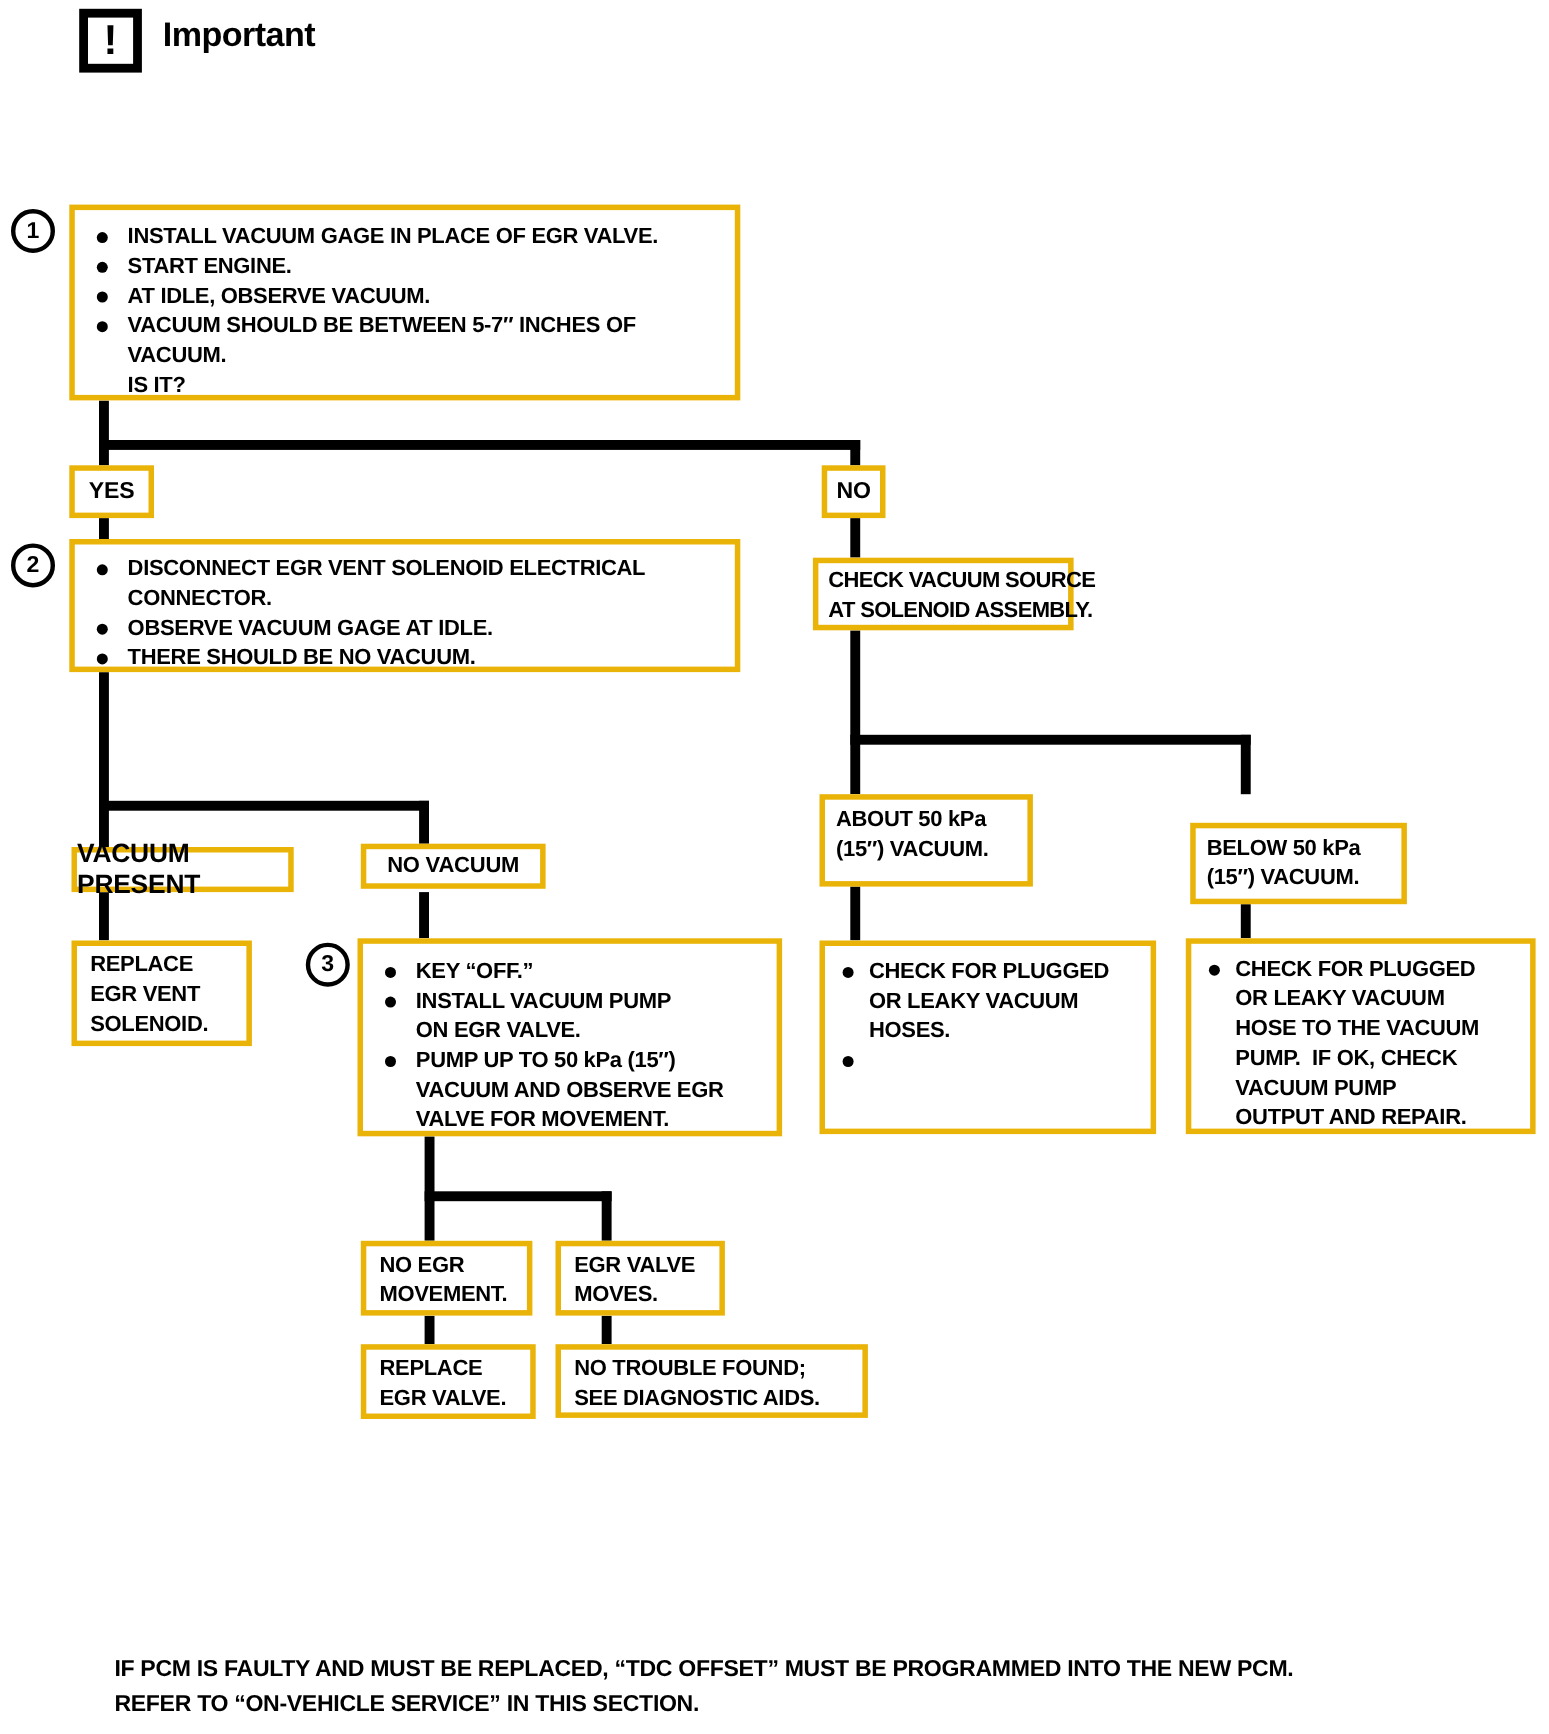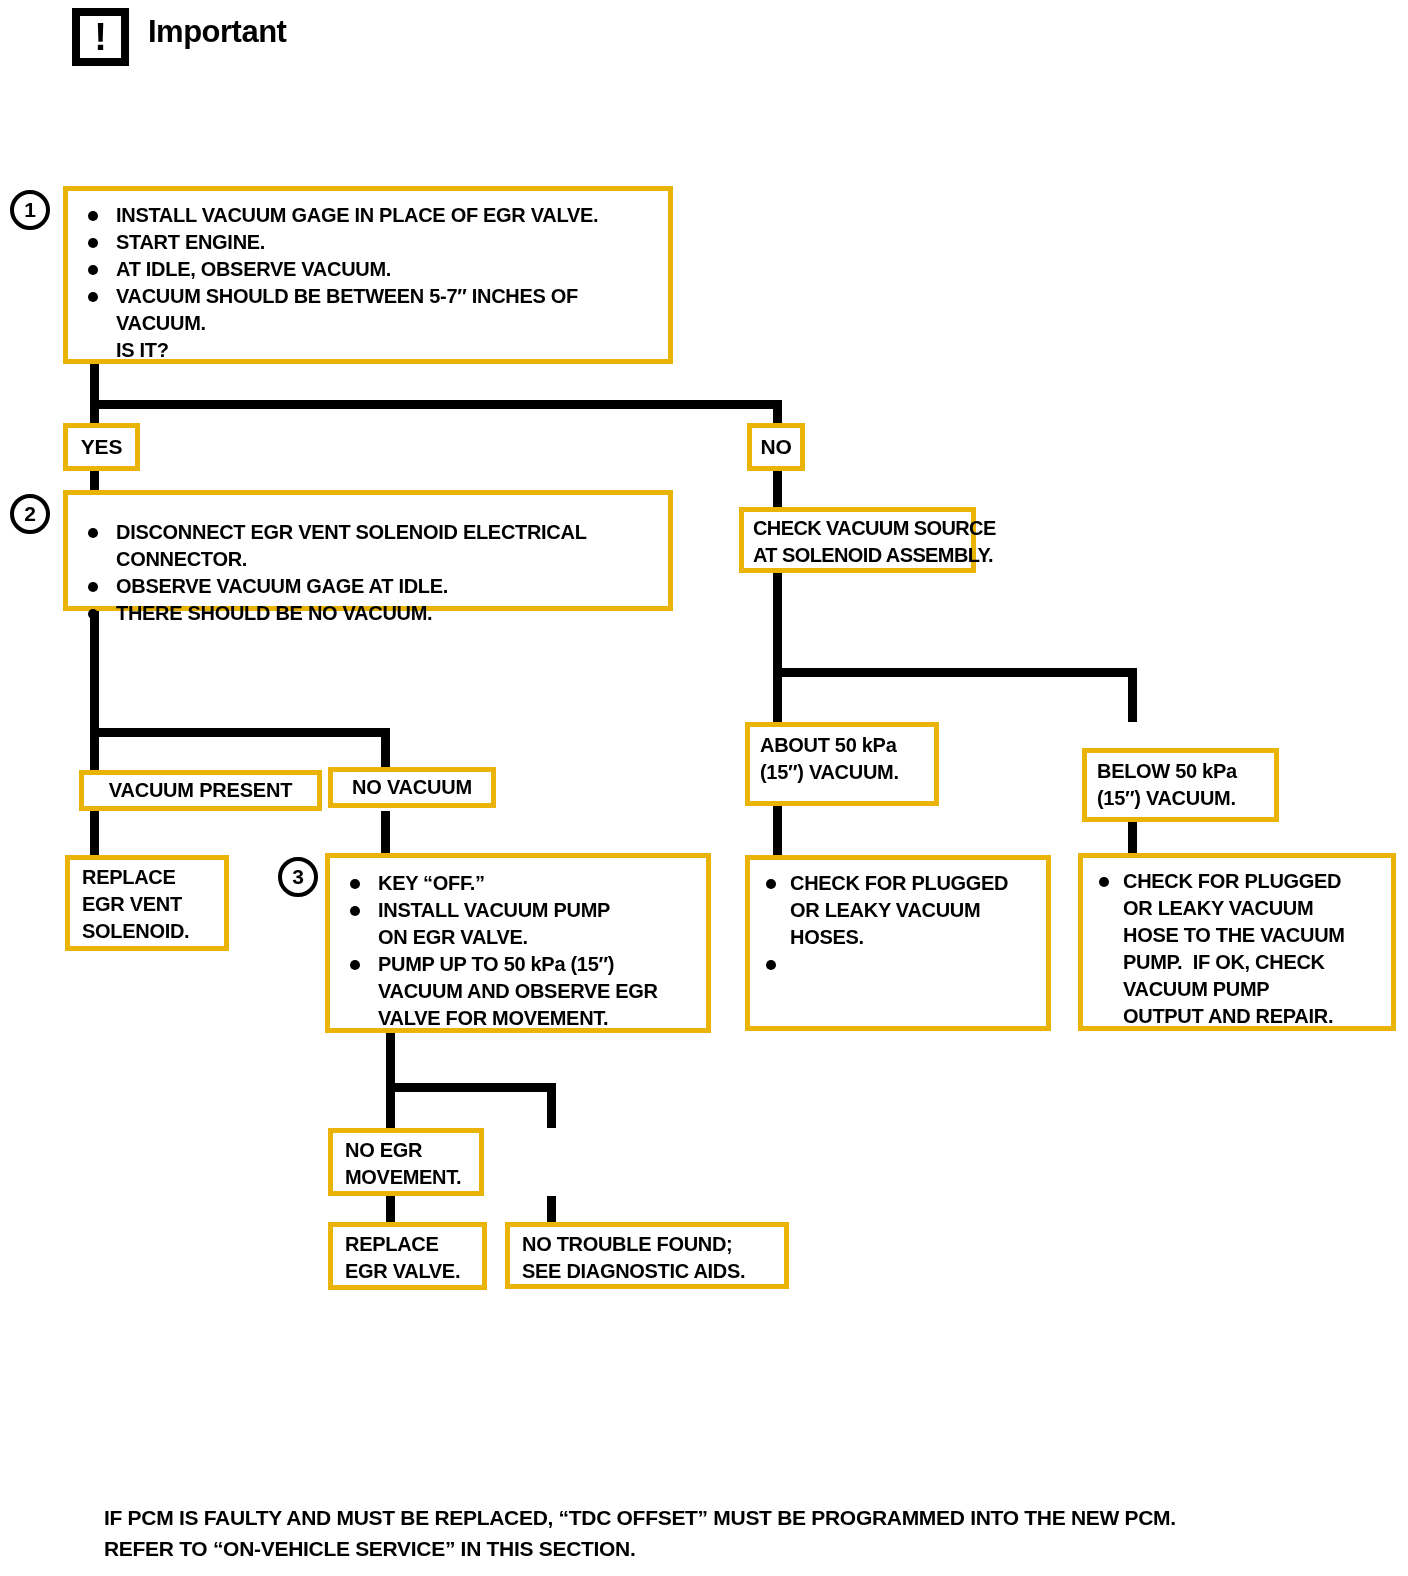--- a/index.html
+++ b/index.html
@@ -85,41 +85,41 @@
           <span class="dot"></span>
           <span class="btxt">VACUUM SHOULD BE BETWEEN 5-7″ INCHES OF<br>VACUUM.<br>IS IT?</span>
         </div>
     </div>
   </div>
 
   <div class="node center" style="left:63px;top:423px;width:77px;height:48px;">YES</div>
   <div class="node center" style="left:747px;top:423px;width:58px;height:48px;">NO</div>
 
   <div class="node" style="left:63px;top:490px;width:610px;height:121px;">
-    <div class="bullets" style="padding-top:24px;">
+    <div class="bullets" style="padding-top:9px;">
       <div class="brow">
           <span class="dot"></span>
           <span class="btxt">DISCONNECT EGR VENT SOLENOID ELECTRICAL<br>CONNECTOR.</span>
         </div>
       <div class="brow">
           <span class="dot"></span>
           <span class="btxt">OBSERVE VACUUM GAGE AT IDLE.</span>
         </div>
       <div class="brow">
           <span class="dot"></span>
           <span class="btxt">THERE SHOULD BE NO VACUUM.</span>
         </div>
     </div>
   </div>
 
   <div class="node" style="left:739px;top:507px;width:237px;height:66px;">
     <div class="lines" style="padding:3px 9px;letter-spacing:-0.6px;">CHECK VACUUM SOURCE<br>AT SOLENOID ASSEMBLY.</div>
   </div>
 
-  <div class="node center" style="left:79px;top:770px;width:243px;height:41px;font-size:20px;">VACUUM PRESENT</div>
+  <div class="node center" style="left:65px;top:770px;width:202px;height:41px;font-size:24px;">VACUUM PRESENT</div>
   <div class="node center" style="left:328px;top:767px;width:168px;height:41px;font-size:20px;">NO VACUUM</div>
 
   <div class="node" style="left:65px;top:855px;width:164px;height:96px;">
     <div class="lines pad" style="padding-top:4px;">REPLACE<br>EGR VENT<br>SOLENOID.</div>
   </div>
 
   <div class="node" style="left:325px;top:853px;width:386px;height:180px;">
     <div class="bullets" style="padding-top:12px;">
       <div class="brow">
           <span class="dot"></span>
@@ -160,20 +160,23 @@
       <div class="brow">
           <span class="dot" style="margin-right:14px;"></span>
           <span class="btxt">CHECK FOR PLUGGED<br>OR LEAKY VACUUM<br>HOSE TO THE VACUUM<br>PUMP.&nbsp; IF OK, CHECK<br>VACUUM PUMP<br>OUTPUT AND REPAIR.</span>
         </div>
     </div>
   </div>
 
   <div class="node" style="left:328px;top:1128px;width:156px;height:68px;">
     <div class="lines" style="padding:4px 12px;">NO EGR<br>MOVEMENT.</div>
   </div>
+  <div class="node" style="left:505px;top:1128px;width:154px;height:68px;">
+    <div class="lines" style="padding:4px 12px;">EGR VALVE<br>MOVES.</div>
+  </div>
   <div class="node" style="left:328px;top:1222px;width:159px;height:68px;">
     <div class="lines" style="padding:4px 12px;">REPLACE<br>EGR VALVE.</div>
   </div>
   <div class="node" style="left:505px;top:1222px;width:284px;height:67px;">
     <div class="lines" style="padding:4px 12px;">NO TROUBLE FOUND;<br>SEE DIAGNOSTIC AIDS.</div>
   </div>
 
   <div class="footer-note">
     <div class="lines">IF PCM IS FAULTY AND MUST BE REPLACED, “TDC OFFSET” MUST BE PROGRAMMED INTO THE NEW PCM.<br>REFER TO “ON-VEHICLE SERVICE” IN THIS SECTION.</div>
   </div>

